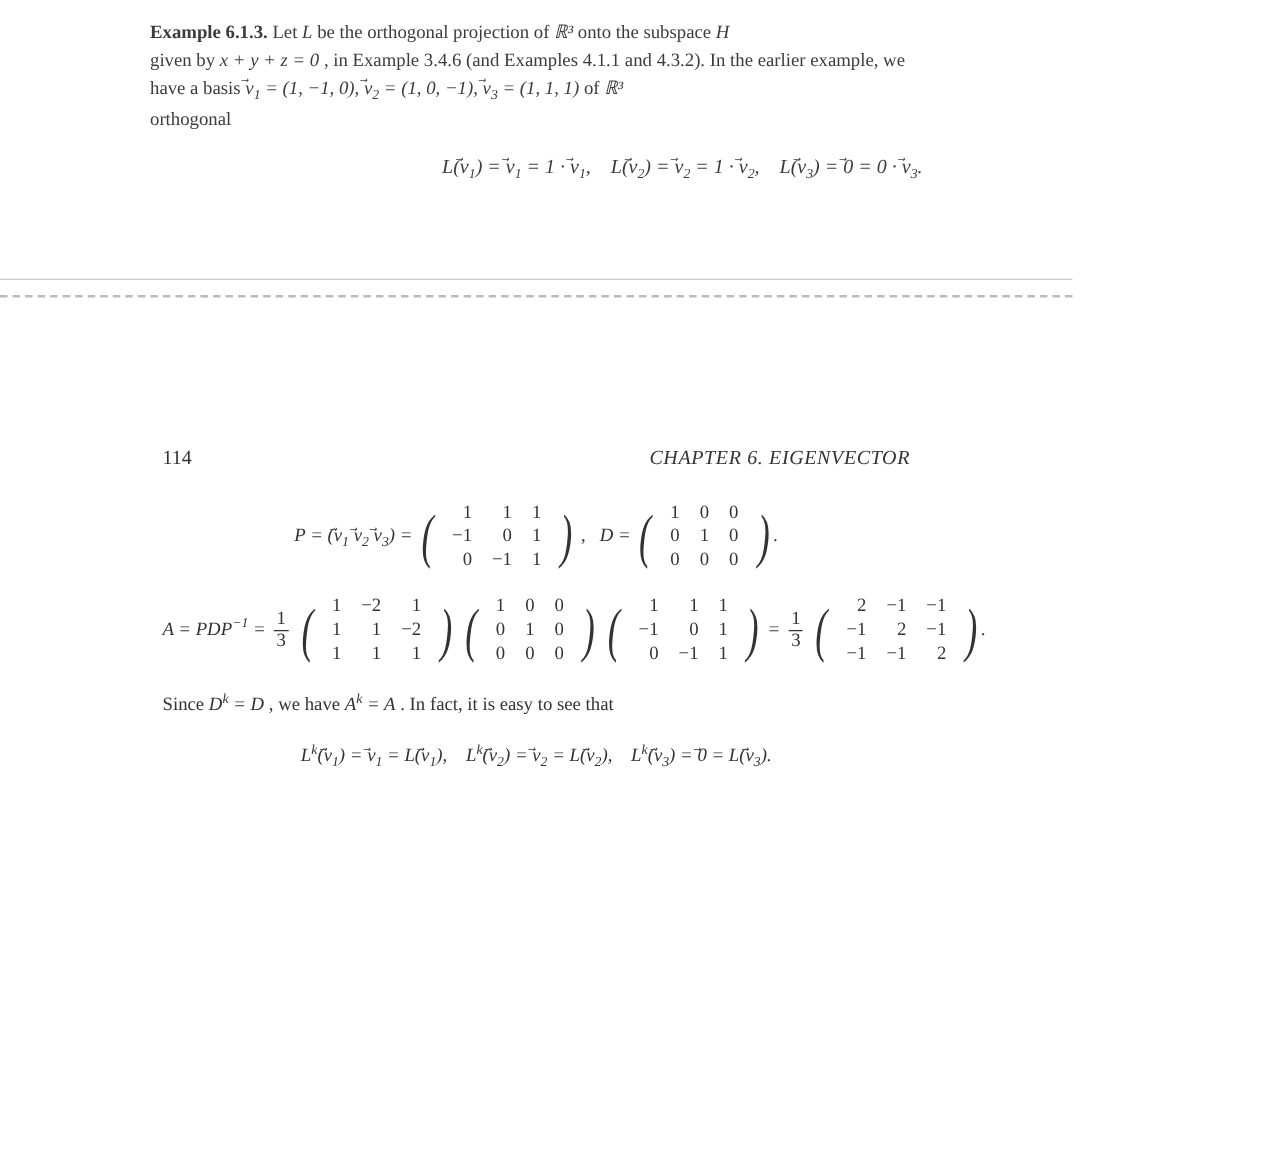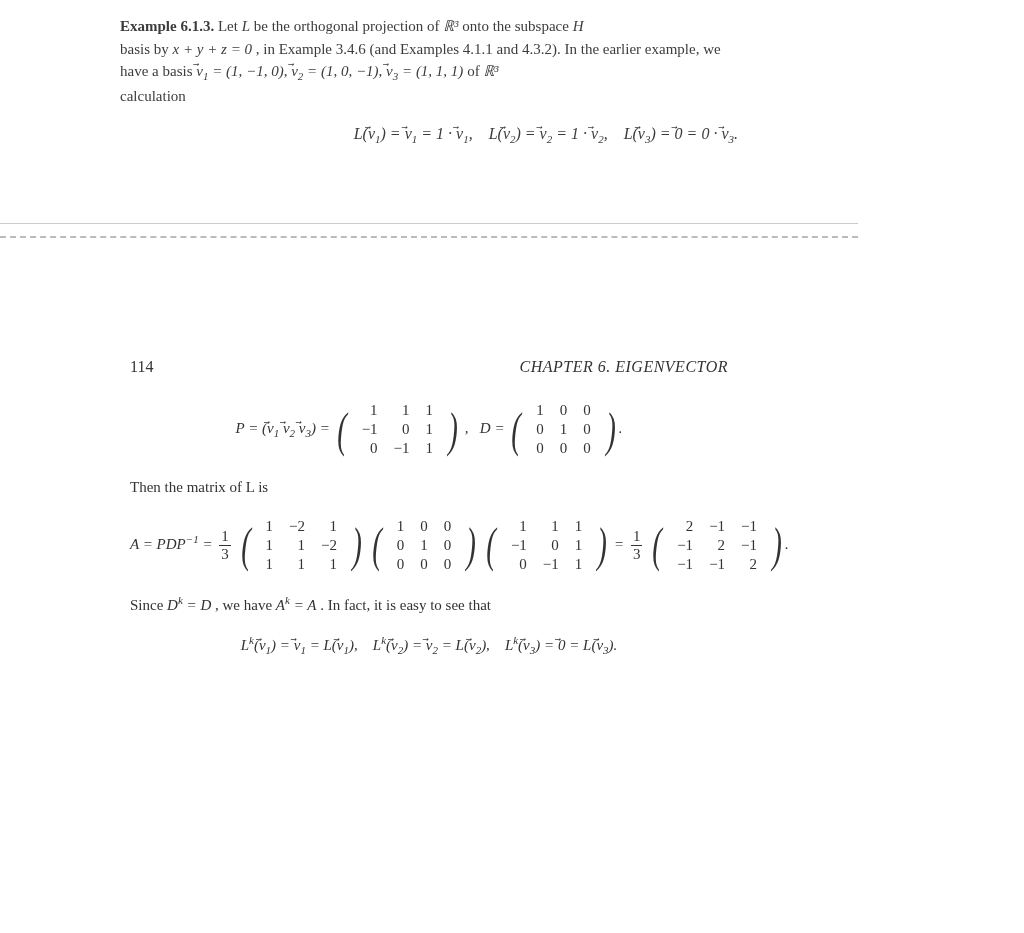--- a/index.html
+++ b/index.html
@@ -113,29 +113,29 @@
 
   <div class="upper">
     <div class="para">
       <span class="bold">Example 6.1.3.</span>
       <span>Let </span>
       <span class="it">L</span>
       <span> be the orthogonal projection of </span>
       <span class="it bb">ℝ³</span>
       <span> onto the subspace </span>
       <span class="it">H</span><br>
-      <span>basis by </span>
+      <span>given by </span>
       <span class="it">x + y + z = 0</span>
       <span>, in Example 3.4.6 (and Examples 4.1.1 and 4.3.2). In the earlier example, we have a basis </span>
       <span class="it nowrap"><span class="vec">v</span><span class="sub">1</span> = <span>(1, −1, 0)</span></span>,
       <span class="it nowrap"><span class="vec">v</span><span class="sub">2</span> = <span>(1, 0, −1)</span></span>,
       <span class="it nowrap"><span class="vec">v</span><span class="sub">3</span> = <span>(1, 1, 1)</span></span>
       <span> of </span>
       <span class="it bb">ℝ³</span><br>
-      <span>calculation</span>
+      <span>orthogonal</span>
     </div>
     <div class="eq-center" style="text-align:right; padding-left:30px; font-size:16px;">
       <span class="it">L</span>(<span class="vec">v</span><span class="sub">1</span>) = <span class="vec">v</span><span class="sub">1</span> = 1 · <span class="vec">v</span><span class="sub">1</span>,&nbsp;&nbsp;&nbsp;
       <span class="it">L</span>(<span class="vec">v</span><span class="sub">2</span>) = <span class="vec">v</span><span class="sub">2</span> = 1 · <span class="vec">v</span><span class="sub">2</span>,&nbsp;&nbsp;&nbsp;
       <span class="it">L</span>(<span class="vec">v</span><span class="sub">3</span>) = <span class="zero-vec">0</span> = 0 · <span class="vec">v</span><span class="sub">3</span>.
     </div>
   </div>
 
   <div class="divider-set"></div>
   <div class="spacer"></div>
@@ -191,21 +191,20 @@
                 <td>0</td>
                 <td>0</td>
                 <td>0</td>
               </tr>
         </tbody>
           </table>
         <span class="paren">)</span>
       </span>.
     </div>
 
-    <div class="para">Then the matrix of L is</div>
 
     <div class="eq-center nowrap" style="font-size:15px;">
       <span class="it">A</span> = <span class="it">PDP</span><span class="sup">−1</span> =
       <span class="frac"><span class="num">1</span><span class="den">3</span></span>
       <span class="mwrap">
         <span class="paren">(</span>
         <table class="matrix">
           <tbody>
               <tr>
                 <td>1</td>

